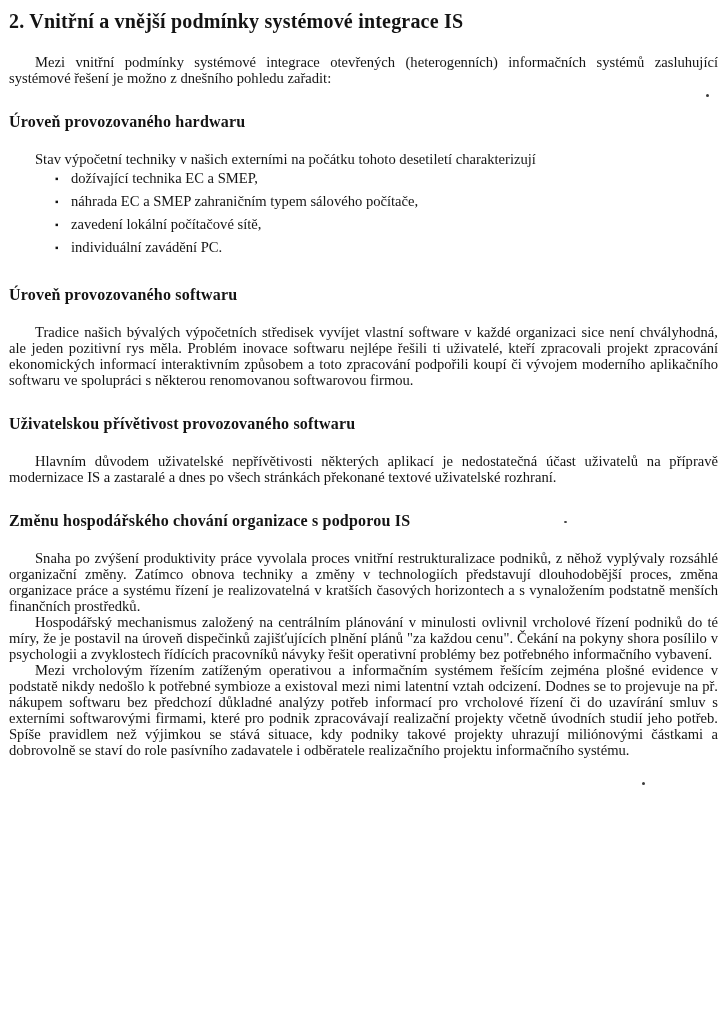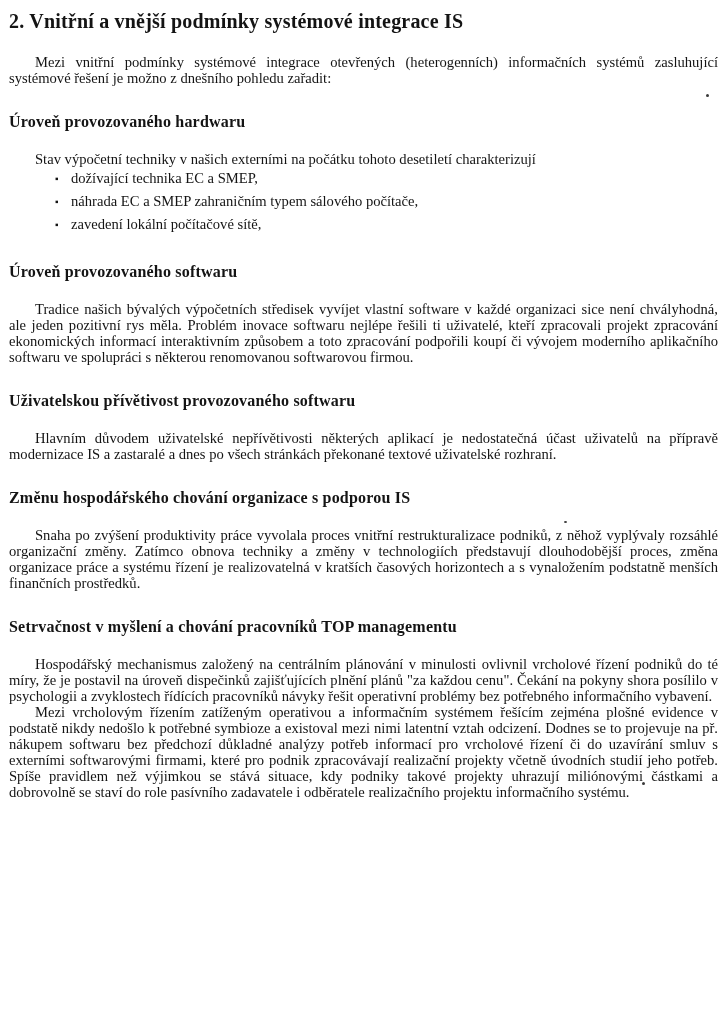--- a/index.html
+++ b/index.html
@@ -70,40 +70,40 @@
 
   <p class="para">Mezi vnitřní podmínky systémové integrace otevřených (heterogenních) informačních systémů zasluhující systémové řešení je možno z dnešního pohledu zařadit:</p>
 
   <section>
     <h2 class="section-heading">Úroveň provozovaného hardwaru</h2>
     <p class="para">Stav výpočetní techniky v našich externími na počátku tohoto desetiletí charakterizují</p>
     <ul class="bullet-list">
       <li><span class="bullet-marker">▪</span><span>dožívající technika EC a SMEP,</span></li>
       <li><span class="bullet-marker">▪</span><span>náhrada EC a SMEP zahraničním typem sálového počítače,</span></li>
       <li><span class="bullet-marker">▪</span><span>zavedení lokální počítačové sítě,</span></li>
+      <li><span class="bullet-marker">▪</span><span>individuální zavádění PC.</span></li>
     </ul>
   </section>
 
   <section>
     <h2 class="section-heading">Úroveň provozovaného softwaru</h2>
     <p class="para">Tradice našich bývalých výpočetních středisek vyvíjet vlastní software v každé organizaci sice není chvályhodná, ale jeden pozitivní rys měla. Problém inovace softwaru nejlépe řešili ti uživatelé, kteří zpracovali projekt zpracování ekonomických informací interaktivním způsobem a toto zpracování podpořili koupí či vývojem moderního aplikačního softwaru ve spolupráci s některou renomovanou softwarovou firmou.</p>
   </section>
 
   <section>
     <h2 class="section-heading">Uživatelskou přívětivost provozovaného softwaru</h2>
     <p class="para">Hlavním důvodem uživatelské nepřívětivosti některých aplikací je nedostatečná účast uživatelů na přípravě modernizace IS a zastaralé a dnes po všech stránkách překonané textové uživatelské rozhraní.</p>
   </section>
 
   <section>
     <h2 class="section-heading">Změnu hospodářského chování organizace s podporou IS</h2>
     <p class="para">Snaha po zvýšení produktivity práce vyvolala proces vnitřní restrukturalizace podniků, z něhož vyplývaly rozsáhlé organizační změny. Zatímco obnova techniky a změny v technologiích představují dlouhodobější proces, změna organizace práce a systému řízení je realizovatelná v kratších časových horizontech a s vynaložením podstatně menších finančních prostředků.</p>
   </section>
 
   <section>
-    <h2 class="section-heading">Setrvačnost v myšlení a chování pracovníků TOP managementu</h2>
     <p class="para">Hospodářský mechanismus založený na centrálním plánování v minulosti ovlivnil vrcholové řízení podniků do té míry, že je postavil na úroveň dispečinků zajišťujících plnění plánů "za každou cenu". Čekání na pokyny shora posílilo v psychologii a zvyklostech řídících pracovníků návyky řešit operativní problémy bez potřebného informačního vybavení.</p>
     <p class="para">Mezi vrcholovým řízením zatíženým operativou a informačním systémem řešícím zejména plošné evidence v podstatě nikdy nedošlo k potřebné symbioze a existoval mezi nimi latentní vztah odcizení. Dodnes se to projevuje na př. nákupem softwaru bez předchozí důkladné analýzy potřeb informací pro vrcholové řízení či do uzavírání smluv s externími softwarovými firmami, které pro podnik zpracovávají realizační projekty včetně úvodních studií jeho potřeb. Spíše pravidlem než výjimkou se stává situace, kdy podniky takové projekty uhrazují miliónovými částkami a dobrovolně se staví do role pasívního zadavatele i odběratele realizačního projektu informačního systému.</p>
   </section>
 
   <span id="speck1" class="scan-speck"></span>
   <span id="speck2" class="scan-speck"></span>
   <span id="speck3" class="scan-speck"></span>
 
 </main>
 

